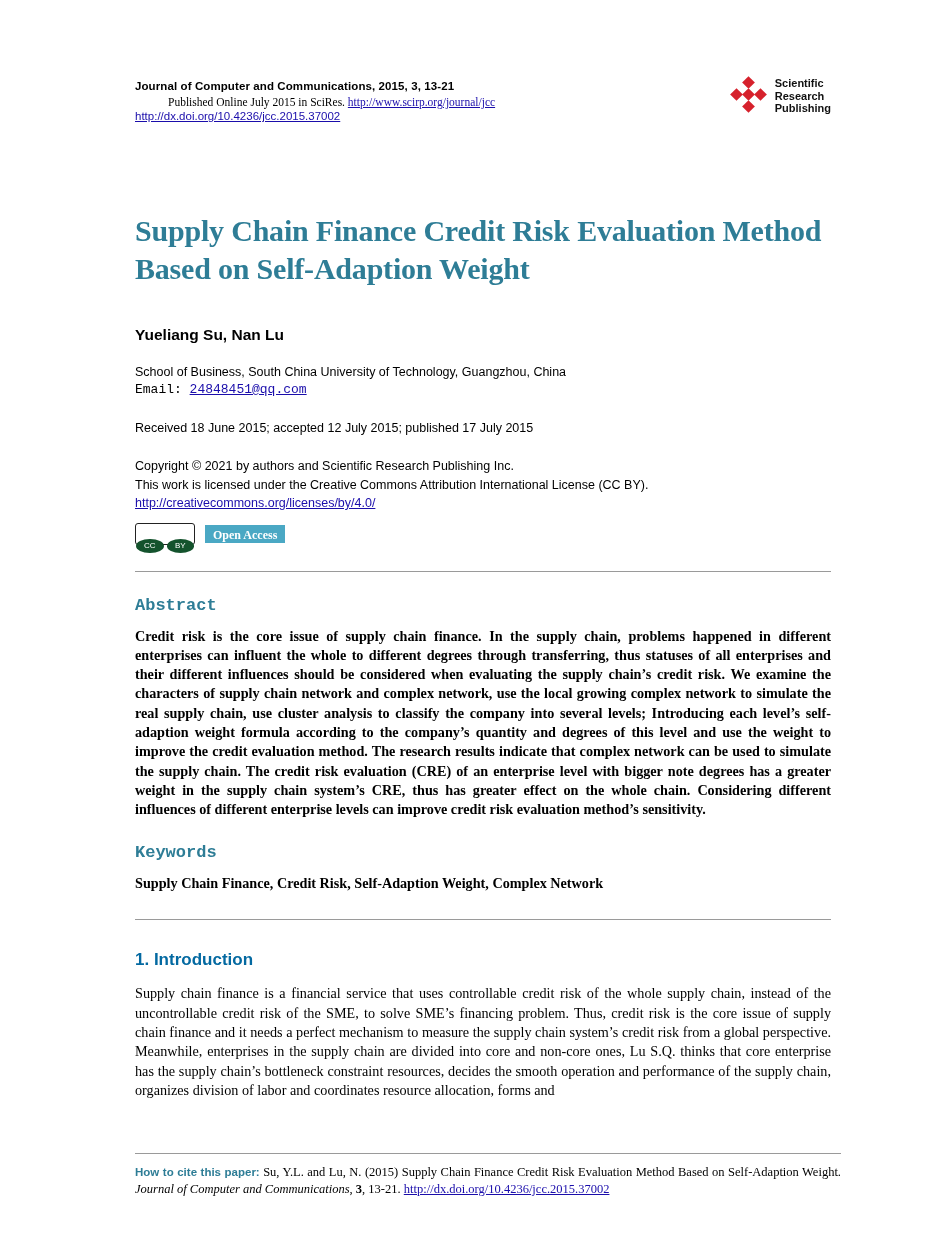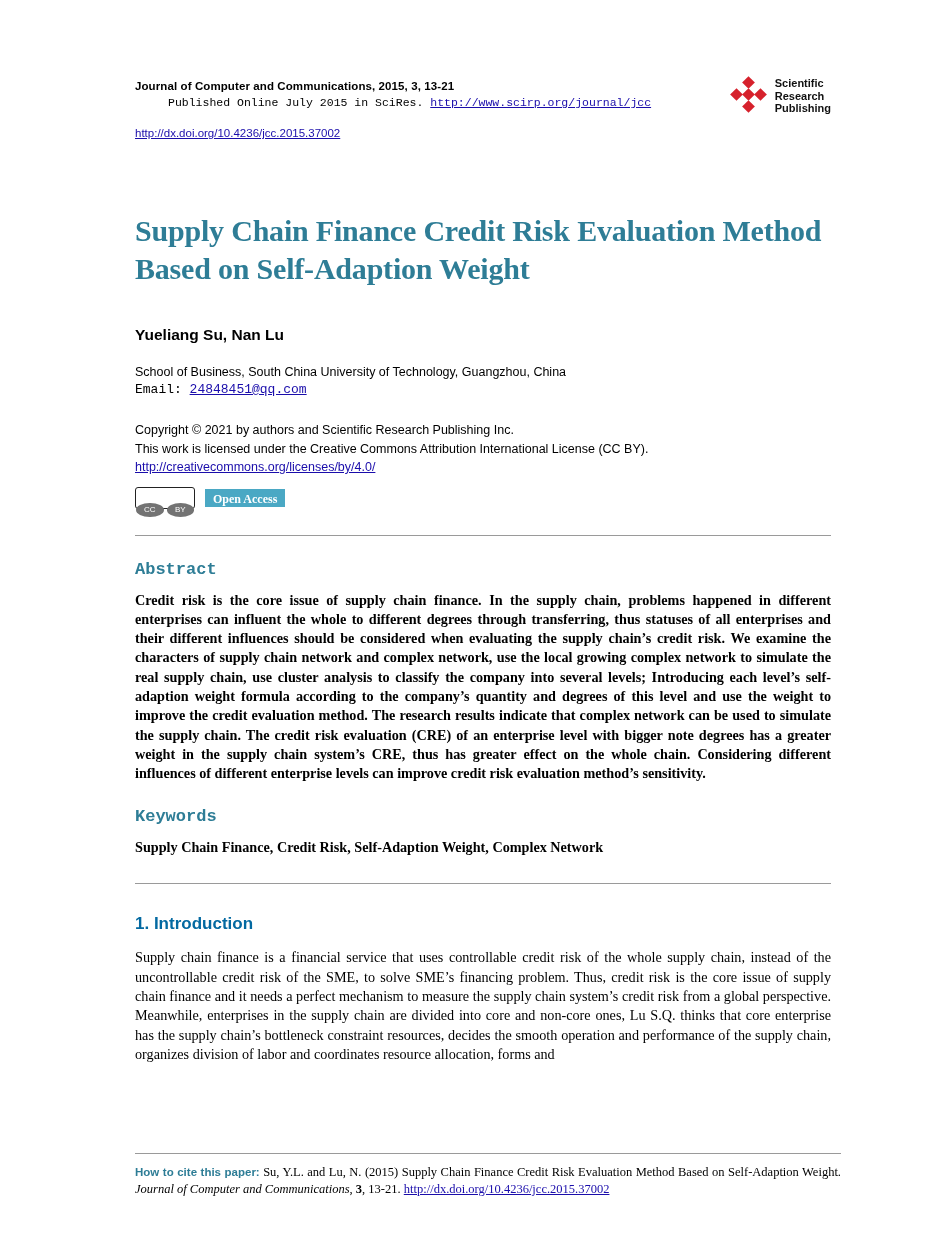--- a/index.html
+++ b/index.html
@@ -29,23 +29,23 @@
     height: 80px;
   }
   .journal-line {
     font-family: "Liberation Sans", sans-serif;
     font-size: 11.5px;
     font-weight: bold;
     letter-spacing: 0.1px;
     margin: 0 0 4px 0;
   }
   .pub-line {
-    font-family: Liberation Mono, monospace;
+    font-family: Liberation Serif, serif;
     font-size: 11.5px;
-    margin: 0 0 18px 0;
+    margin: 0 0 2px 0;
     padding-left: 33px;
   }
   .pub-line a, .doi-line a, .link {
     color: #1a0dab;
     text-decoration: underline;
   }
   .doi-line {
     font-family: "Liberation Sans", sans-serif;
     font-size: 11.5px;
     margin: 0;
@@ -127,21 +127,21 @@
     background: #fff;
     display: flex;
     align-items: center;
     justify-content: center;
     gap: 3px;
   }
   .cc-circle {
     width: 28px;
     height: 14px;
     border-radius: 50%;
-    background: #737373;
+    background: #14532d;
     color: #fff;
     font-family: "Liberation Sans", sans-serif;
     font-size: 8px;
     display: flex;
     align-items: center;
     justify-content: center;
     line-height: 1;
     margin-top: 25px;
   }
   .oa-badge {
@@ -256,20 +256,21 @@
     </div>
   </div>
 
   <h1 class="title">Supply Chain Finance Credit Risk Evaluation Method Based on Self-Adaption Weight</h1>
 
   <p class="authors">Yueliang Su, Nan Lu</p>
 
   <p class="affil">School of Business, South China University of Technology, Guangzhou, China</p>
   <p class="email-line"><span>Email: </span><a class="link" href="#">24848451@qq.com</a></p>
 
+  <p class="dates">Received 18 June 2015; accepted 12 July 2015; published 17 July 2015</p>
 
   <div class="copyright">
     <div>Copyright © 2021 by authors and Scientific Research Publishing Inc.</div>
     <div>This work is licensed under the Creative Commons Attribution International License (CC BY).</div>
     <div><a class="link" href="#">http://creativecommons.org/licenses/by/4.0/</a></div>
   </div>
 
   <div class="license-row">
     <div class="cc-badge">
       <span class="cc-circle">CC</span>

